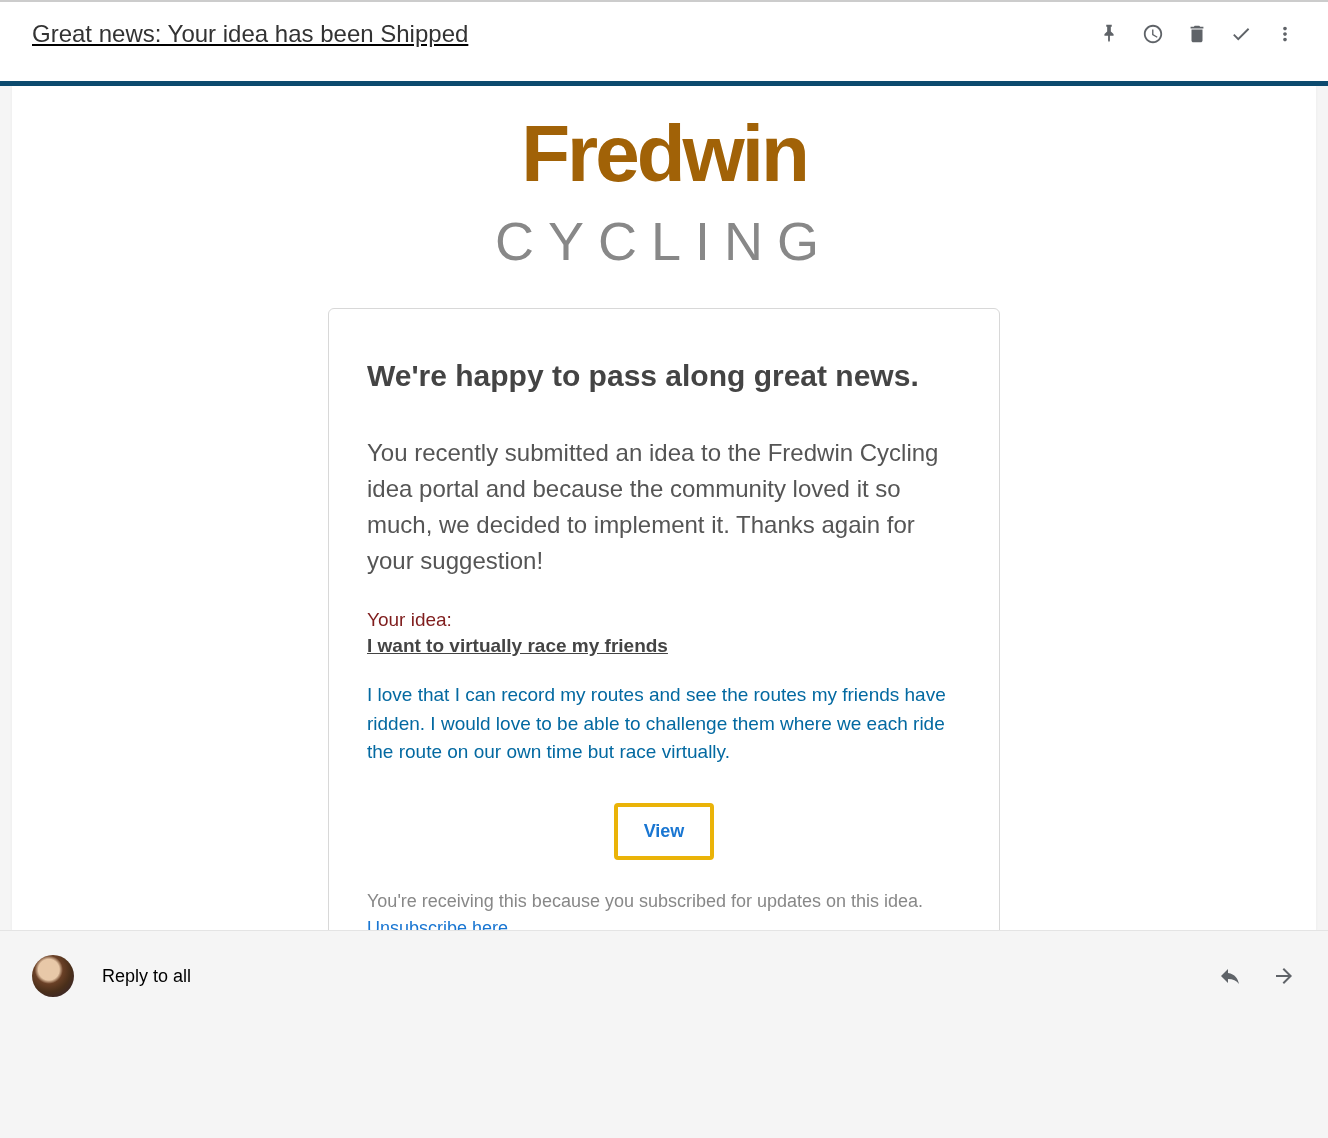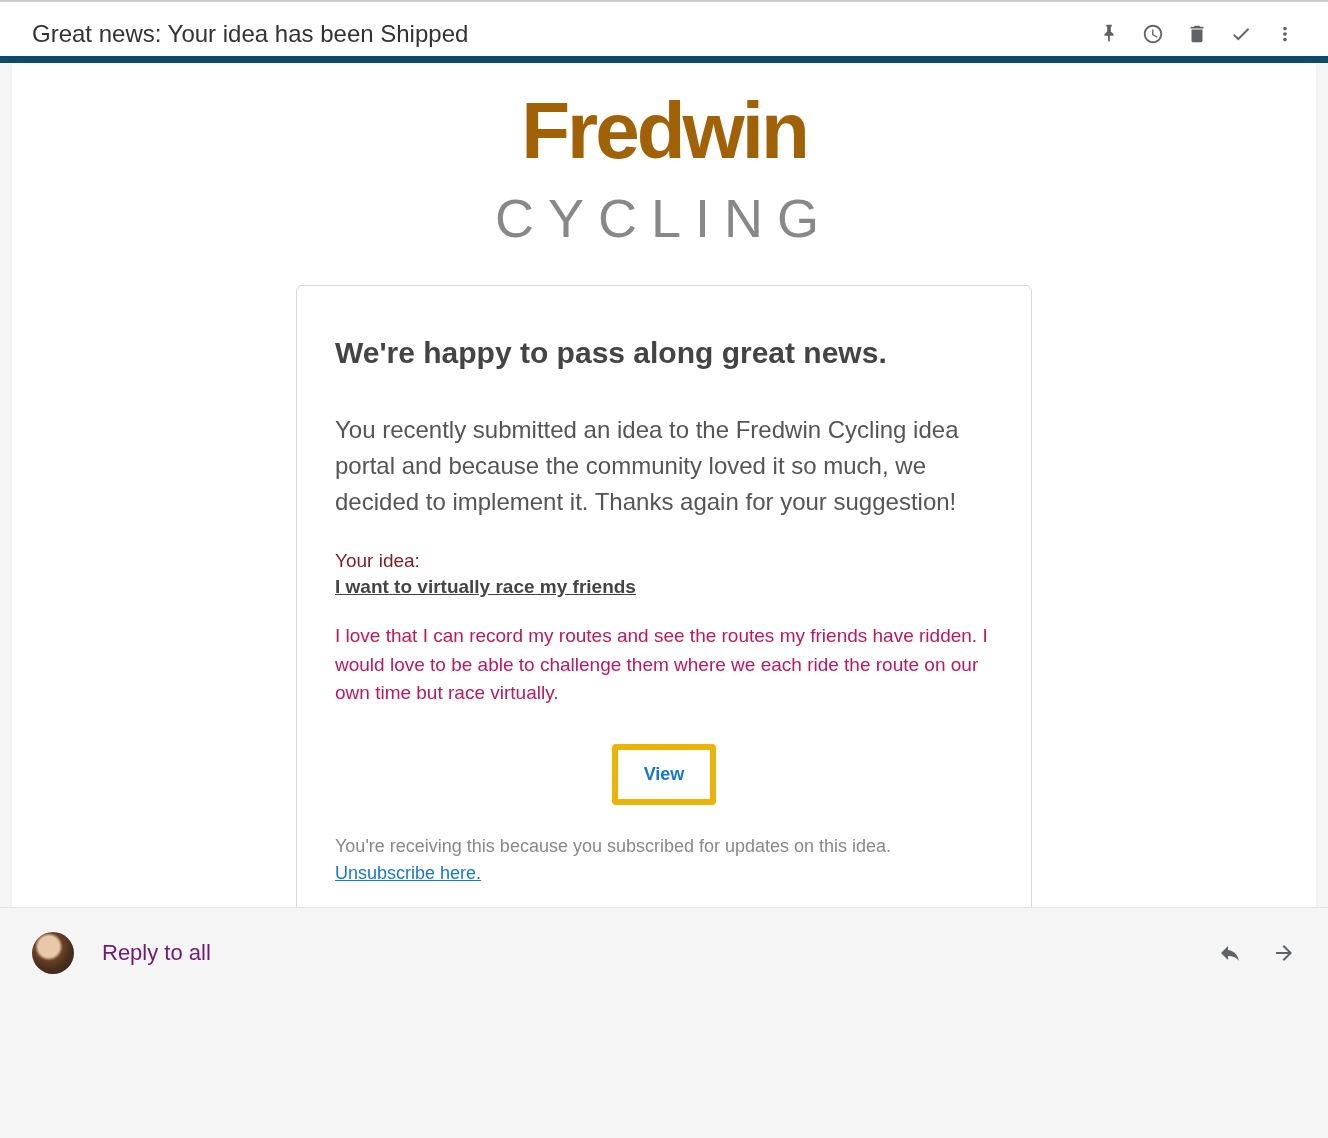--- a/index.html
+++ b/index.html
@@ -16,22 +16,23 @@
     }
     .top-strip {
       height: 2px;
       background: #ccc;
     }
     .header {
       background: #fff;
       display: flex;
       align-items: center;
       justify-content: space-between;
-      padding: 18px 32px 8px 32px;
-      border-bottom: 7px solid #0c4a6e;
+      padding: 18px 32px 33px 32px;
+      border-bottom: 5px solid #0c4a6e;
+      text-decoration: underline;
     }
     .subject {
       font-size: 24px;
       color: #333;
       font-weight: 400;
     }
     .header-actions {
       display: flex;
       align-items: center;
       gap: 22px;
@@ -70,21 +71,21 @@
     }
     .logo-bottom {
       font-size: 54px;
       font-weight: 400;
       color: #888;
       letter-spacing: 14px;
       line-height: 1;
       margin-top: 20px;
     }
     .card {
-      width: 736px;
+      width: 672px;
       margin: 0 auto;
       border: 1px solid #d8d8d8;
       border-radius: 6px;
       padding: 50px 38px 42px 38px;
     }
     .card-heading {
       font-size: 30px;
       font-weight: 700;
       color: #444;
       margin-bottom: 42px;
@@ -103,30 +104,30 @@
     .idea-title {
       font-size: 19px;
       font-weight: 700;
       color: #444;
       margin-bottom: 24px;
       text-decoration: underline;
     }
     .idea-desc {
       font-size: 19px;
       line-height: 1.5;
-      color: #be185d;
+      color: #0369a1;
       margin-bottom: 36px;
     }
     .view-btn-wrap {
       text-align: center;
       margin-bottom: 28px;
     }
     .view-btn {
       display: inline-block;
-      border: 6px solid #eab308;
+      border: 4px solid #eab308;
       color: #1976d2;
       font-weight: 700;
       font-size: 18px;
       padding: 14px 26px;
       border-radius: 4px;
       cursor: pointer;
       background: #fff;
     }
     .footer-text {
       font-size: 18px;
@@ -153,22 +154,22 @@
       gap: 28px;
     }
     .avatar {
       width: 42px;
       height: 42px;
       border-radius: 50%;
       background: radial-gradient(circle at 40% 35%, #e8c8a8 28%, #6a4026 38%, #4a2f1a 60%, #2e1f33 100%);
       flex-shrink: 0;
     }
     .reply-text {
-      font-size: 22px;
-      color: #701a75;
+      font-size: 18px;
+      color: #000000;
     }
     .reply-right {
       display: flex;
       align-items: center;
       gap: 30px;
     }
     .reply-icon {
       width: 24px;
       height: 24px;
       color: #5f6368;

